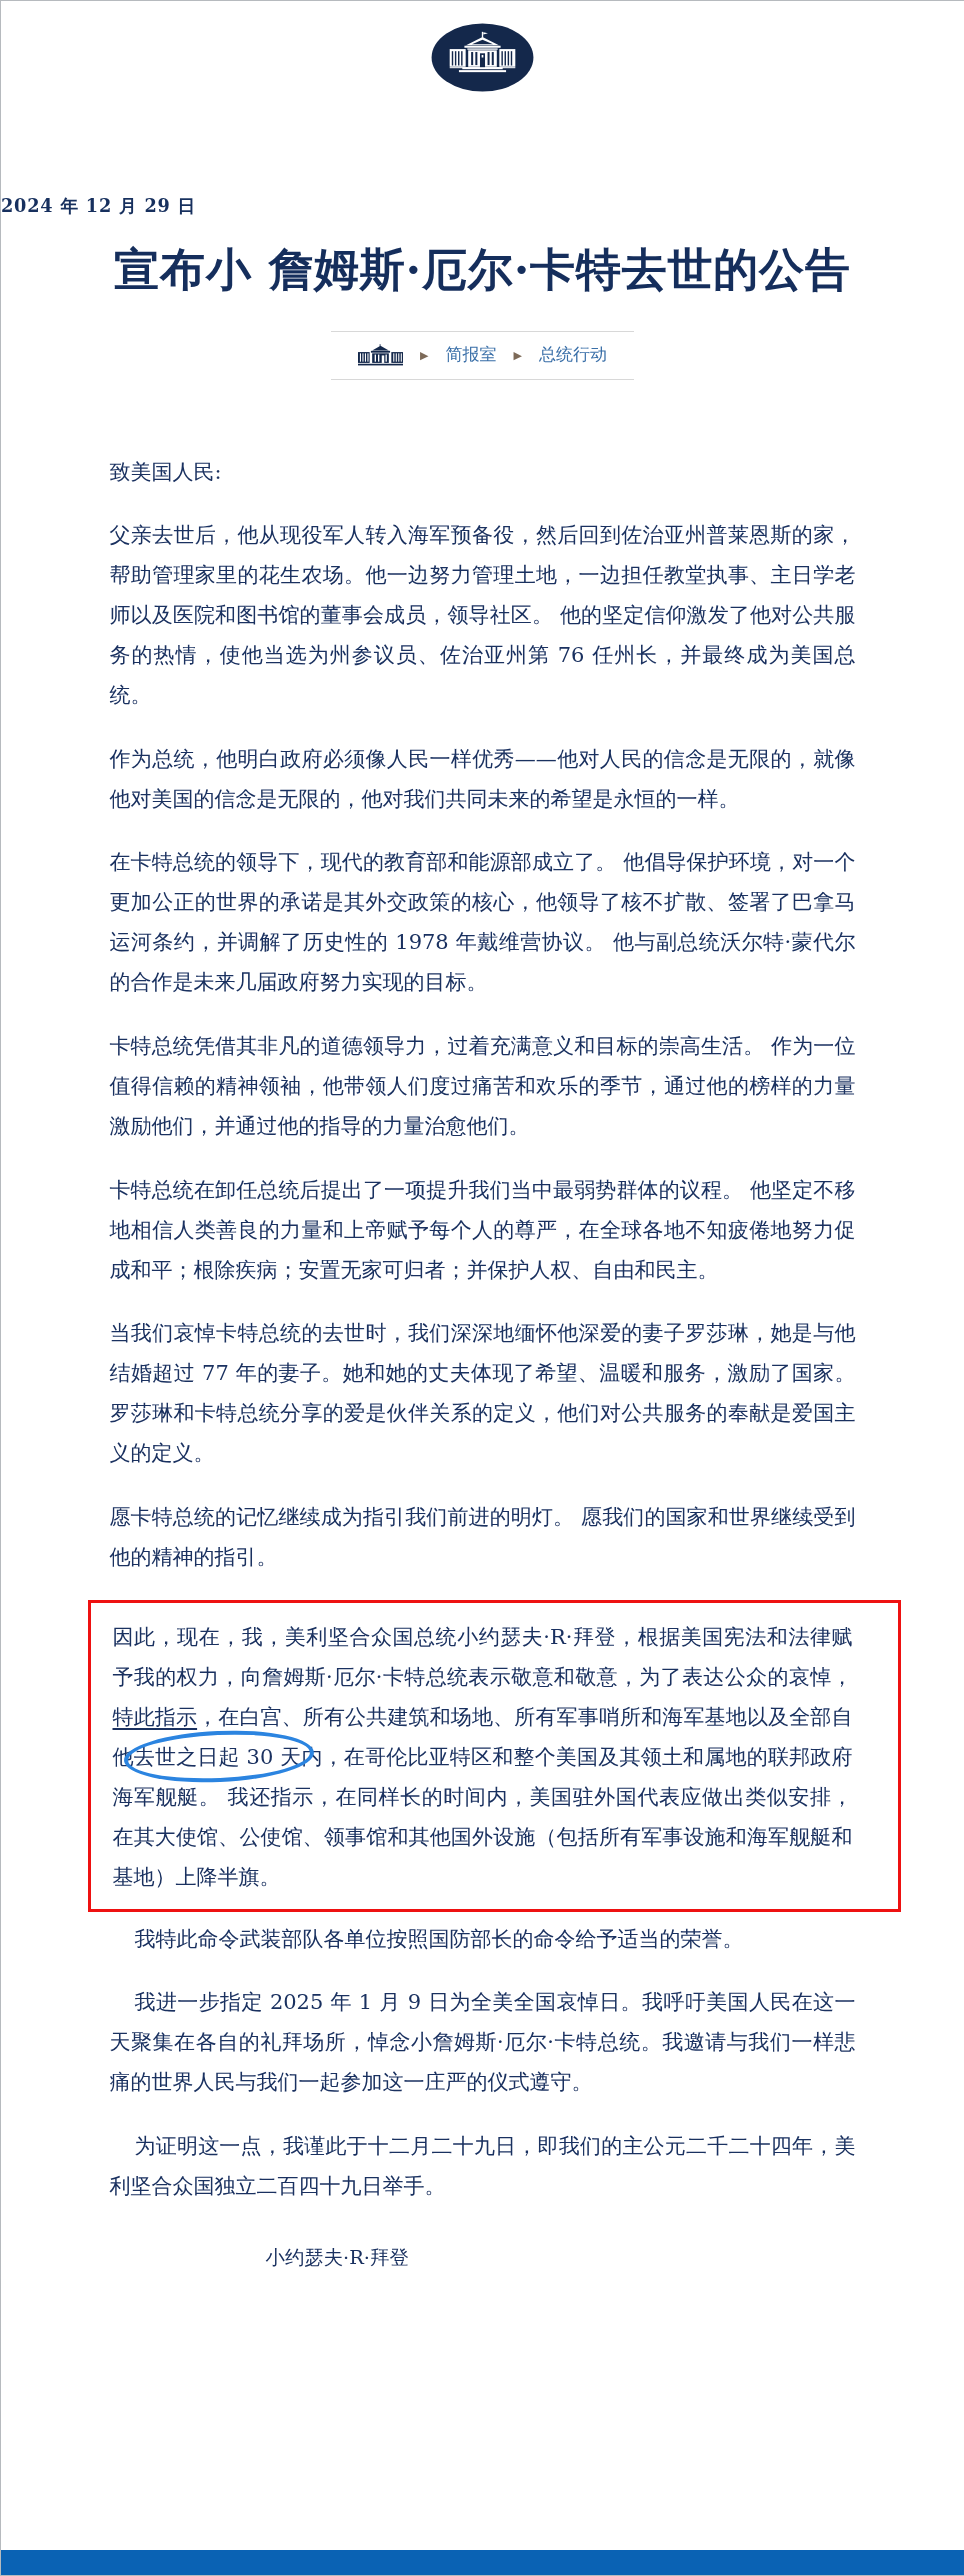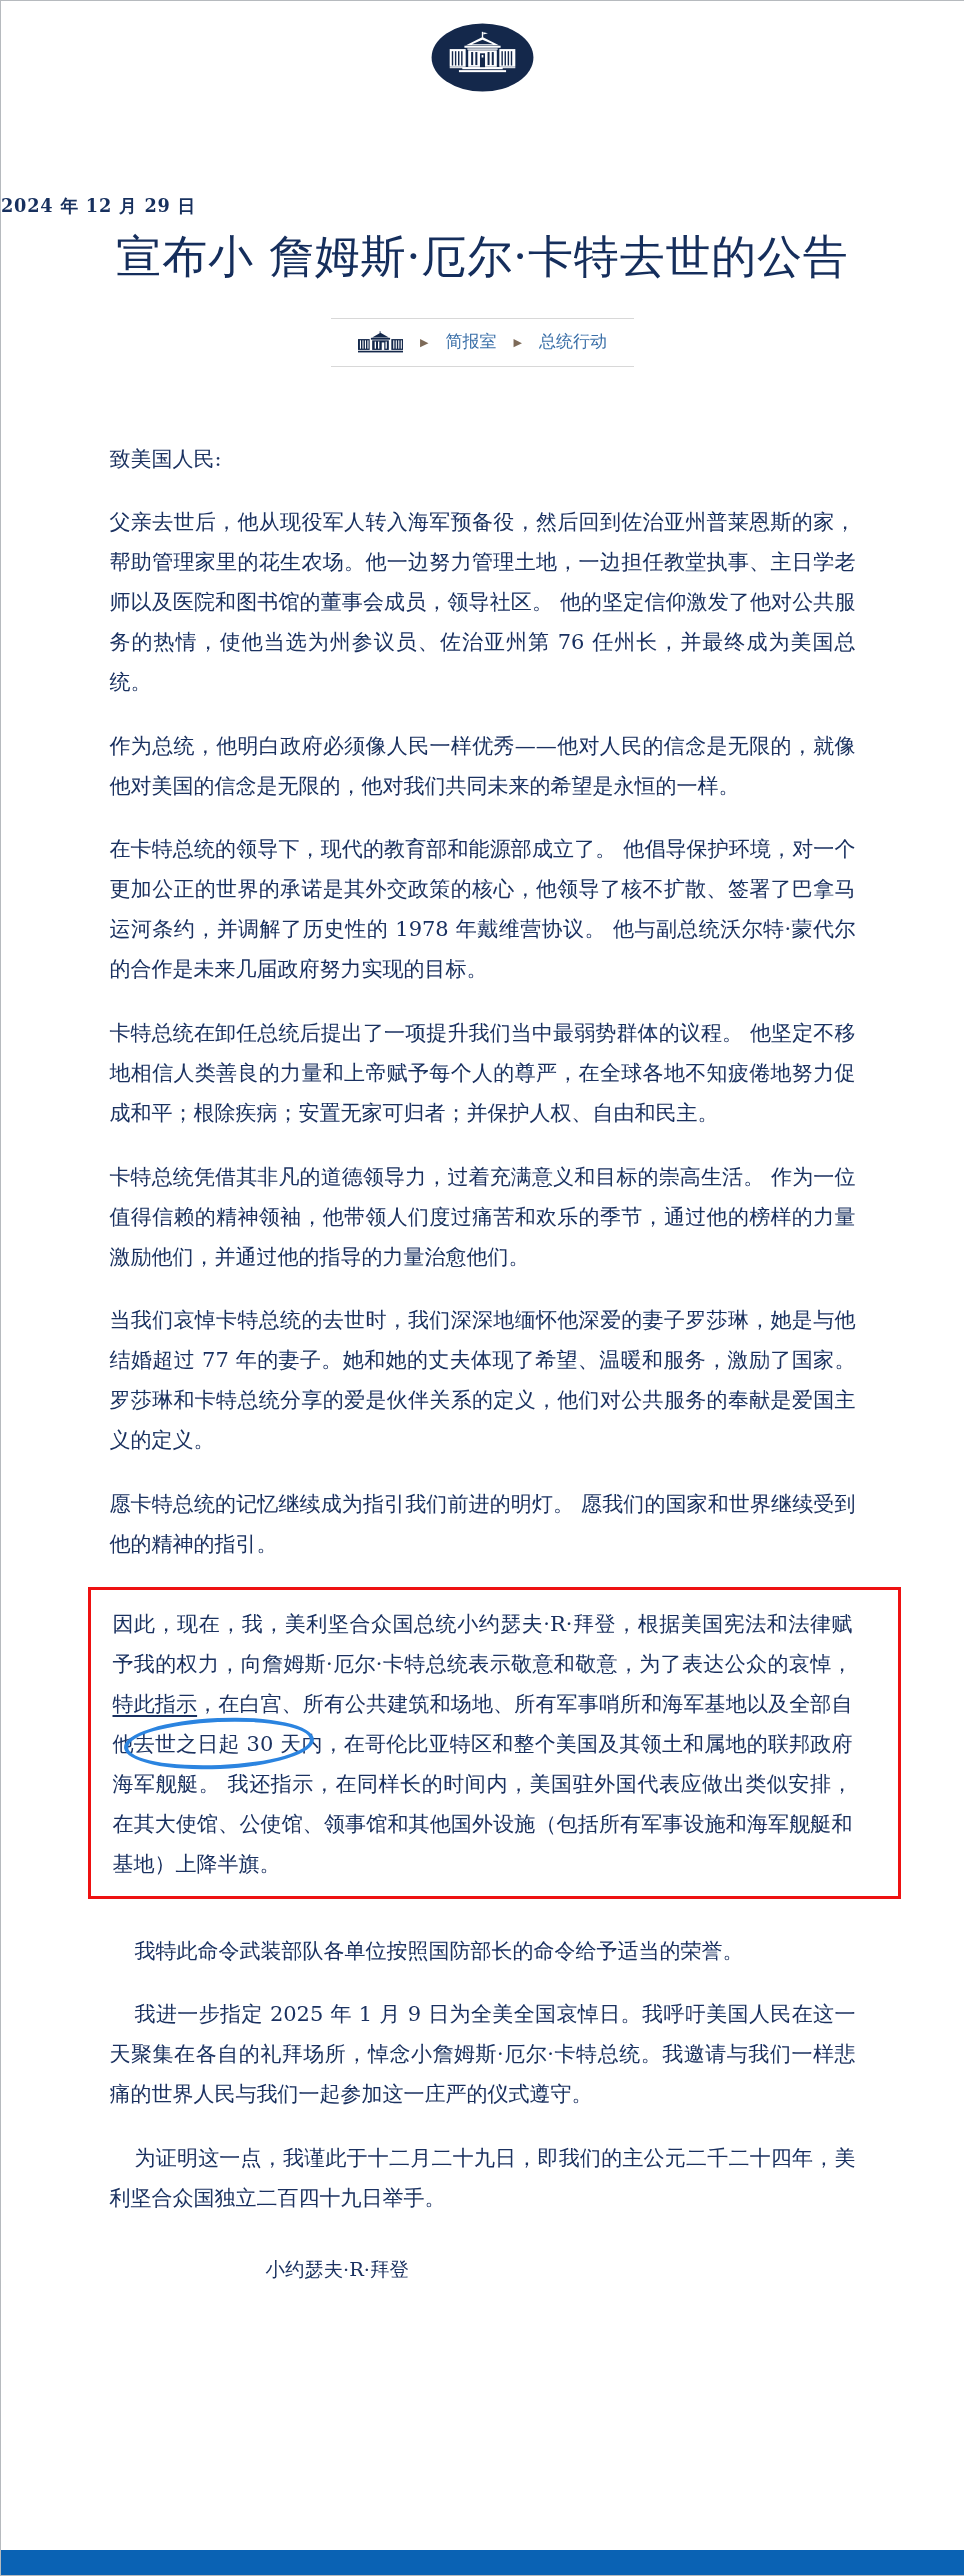--- a/index.html
+++ b/index.html
@@ -16,25 +16,25 @@
   }
   
   .logo-wrap{width:103px;margin:22px auto 0;}
   .date{
     margin:99px 0 0;
     text-align:left;
     font-size:17.7px;font-weight:bold;
     color:#17305e;letter-spacing:0.8px;
   }
   .title{
-    margin:12px auto 0;
+    margin:25px auto 0;
     width:859px;
     text-align:center;
     font-size:45px;line-height:54px;
-    font-weight:normal;color:#152e5c;
+    font-weight:bold;color:#152e5c;
     letter-spacing:0.8px;
   }
   .breadcrumb{
     width:303px;margin:34px auto 0;
     border-top:0.8px solid #d8d8d8;
     border-bottom:0.8px solid #d8d8d8;
     padding:11px 0 12.6px;
     display:flex;align-items:center;justify-content:center;gap:17px;
   }
   .crumb-sep{font-size:11px;color:#7d6a58;line-height:1;transform:translateY(0.8px);}
@@ -48,21 +48,21 @@
     margin:0 0 23.6px;
     font-size:21px;line-height:40px;
     text-align:justify;
     color:#1a3160;
   }
   .salutation{text-align:left;}
   .indent{text-indent:25px;}
   
   .red-box{
     position:relative;
-    margin:21px 0 32px -22px;
+    margin:21px 0 7px -22px;
     width:calc(100% + 67px);
     box-sizing:border-box;
     border:3.4px solid #ee1111;
     padding:13.5px 45px 11.8px 22px;
   }
   .red-box .para{margin:0;}
   .u-phrase{text-decoration:underline;text-underline-offset:4.2px;}
   .circled{position:relative;white-space:nowrap;}
   .oval{
     position:absolute;
@@ -161,22 +161,22 @@
     <a class="crumb-link">总统行动</a>
   </nav>
 
   <div class="content">
 
     <p class="para salutation">致美国人民:</p>
 
     <p class="para">父亲去世后，他从现役军人转入海军预备役，然后回到佐治亚州普莱恩斯的家，帮助管理家里的花生农场。他一边努力管理土地，一边担任教堂执事、主日学老师以及医院和图书馆的董事会成员，领导社区。 他的坚定信仰激发了他对公共服务的热情，使他当选为州参议员、佐治亚州第 76 任州长，并最终成为美国总统。</p>
     <p class="para">作为总统，他明白政府必须像人民一样优秀——他对人民的信念是无限的，就像他对美国的信念是无限的，他对我们共同未来的希望是永恒的一样。</p>
     <p class="para">在卡特总统的领导下，现代的教育部和能源部成立了。 他倡导保护环境，对一个更加公正的世界的承诺是其外交政策的核心，他领导了核不扩散、签署了巴拿马运河条约，并调解了历史性的 1978 年戴维营协议。 他与副总统沃尔特·蒙代尔的合作是未来几届政府努力实现的目标。</p>
+    <p class="para">卡特总统凭借其非凡的道德领导力，过着充满意义和目标的崇高生活。 作为一位值得信赖的精神领袖，他带领人们度过痛苦和欢乐的季节，通过他的榜样的力量激励他们，并通过他的指导的力量治愈他们。</p>
     <p class="para">卡特总统在卸任总统后提出了一项提升我们当中最弱势群体的议程。 他坚定不移地相信人类善良的力量和上帝赋予每个人的尊严，在全球各地不知疲倦地努力促成和平；根除疾病；安置无家可归者；并保护人权、自由和民主。</p>
-    <p class="para">卡特总统凭借其非凡的道德领导力，过着充满意义和目标的崇高生活。 作为一位值得信赖的精神领袖，他带领人们度过痛苦和欢乐的季节，通过他的榜样的力量激励他们，并通过他的指导的力量治愈他们。</p>
     <p class="para">当我们哀悼卡特总统的去世时，我们深深地缅怀他深爱的妻子罗莎琳，她是与他结婚超过 77 年的妻子。她和她的丈夫体现了希望、温暖和服务，激励了国家。罗莎琳和卡特总统分享的爱是伙伴关系的定义，他们对公共服务的奉献是爱国主义的定义。</p>
     <p class="para">愿卡特总统的记忆继续成为指引我们前进的明灯。 愿我们的国家和世界继续受到他的精神的指引。</p>
 
     <div class="red-box">
       <p class="para"><span>因此，现在，我，美利坚合众国总统小约瑟夫·R·拜登，根据美国宪法和法律赋予我的权力，向詹姆斯·厄尔·卡特总统表示敬意和敬意，为了表达公众的哀悼，</span><span class="u-phrase">特此指示</span><span>，在白宫、所有公共建筑和场地、所有军事哨所和海军基地以及全部自他</span><span class="circled"><span>去世之日起 30 天</span><span class="oval"></span></span><span>内，在哥伦比亚特区和整个美国及其领土和属地的联邦政府海军舰艇。 我还指示，在同样长的时间内，美国驻外国代表应做出类似安排，在其大使馆、公使馆、领事馆和其他国外设施（包括所有军事设施和海军舰艇和基地）上降半旗。</span></p>
     </div>
 
     <p class="para indent">我特此命令武装部队各单位按照国防部长的命令给予适当的荣誉。</p>
     <p class="para indent">我进一步指定 2025 年 1 月 9 日为全美全国哀悼日。我呼吁美国人民在这一天聚集在各自的礼拜场所，悼念小詹姆斯·厄尔·卡特总统。我邀请与我们一样悲痛的世界人民与我们一起参加这一庄严的仪式遵守。</p>
     <p class="para indent">为证明这一点，我谨此于十二月二十九日，即我们的主公元二千二十四年，美利坚合众国独立二百四十九日举手。</p>

